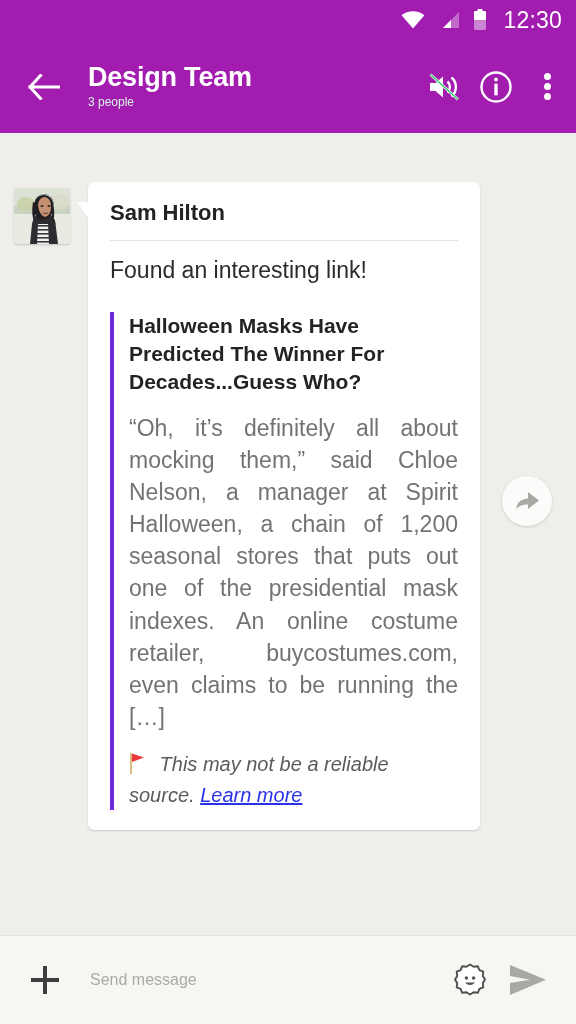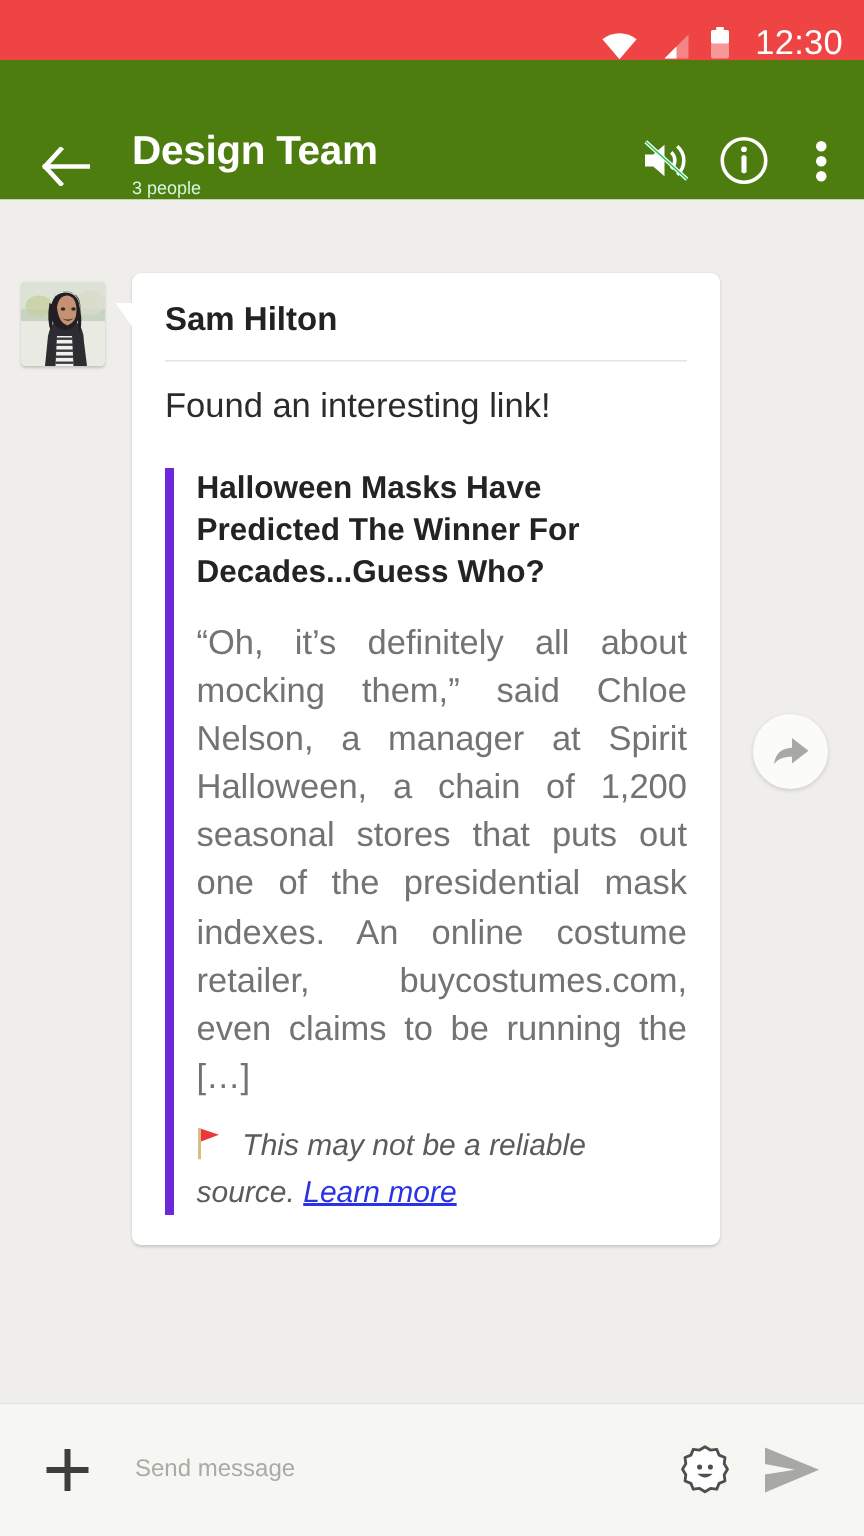--- a/index.html
+++ b/index.html
@@ -15,23 +15,23 @@
     height: 1024px;
     position: relative;
     display: flex;
     flex-direction: column;
     background: #EFEEEA;
   }
 
   
   .statusbar {
     height: 40px;
-    background: #ef4444;
-    display: flex;
-    align-items: flex-end;
+    background: #a21caf;
+    display: flex;
+    align-items: center;
     justify-content: flex-end;
     padding-right: 14px;
     flex: 0 0 40px;
   }
   .statusbar .sb-icon {
     margin-left: 13px;
     display: flex;
     align-items: center;
     justify-content: center;
   }
@@ -40,23 +40,23 @@
     font-size: 23px;
     margin-left: 16px;
     letter-spacing: .2px;
     line-height: 1;
     font-weight: 400;
   }
 
   
   .appbar {
     flex: 0 0 93px;
-    background: #4d7c0f;
-    display: flex;
-    align-items: flex-end;
+    background: #a21caf;
+    display: flex;
+    align-items: center;
     padding: 0 2px 0 22px;
     position: relative;
   }
   .appbar .back {
     width: 44px; height: 44px;
     display: flex; align-items: center; justify-content: center;
     flex: 0 0 44px;
   }
   .titlewrap {
     flex: 1 1 auto;
@@ -167,21 +167,21 @@
     font-size: 23px;
     color: #3B66E8;
     text-decoration: underline;
     line-height: 1.32;
     word-break: break-all;
     margin-top: 2px;
   }
 
   
   .preview {
-    border-left: 6px solid #6d28d9;
+    border-left: 4px solid #6d28d9;
     padding-left: 15px;
     margin-top: 26px;
   }
   .preview-title {
     font-size: 21px;
     font-weight: bold;
     color: #232323;
     line-height: 1.33;
   }
   .preview-body {

